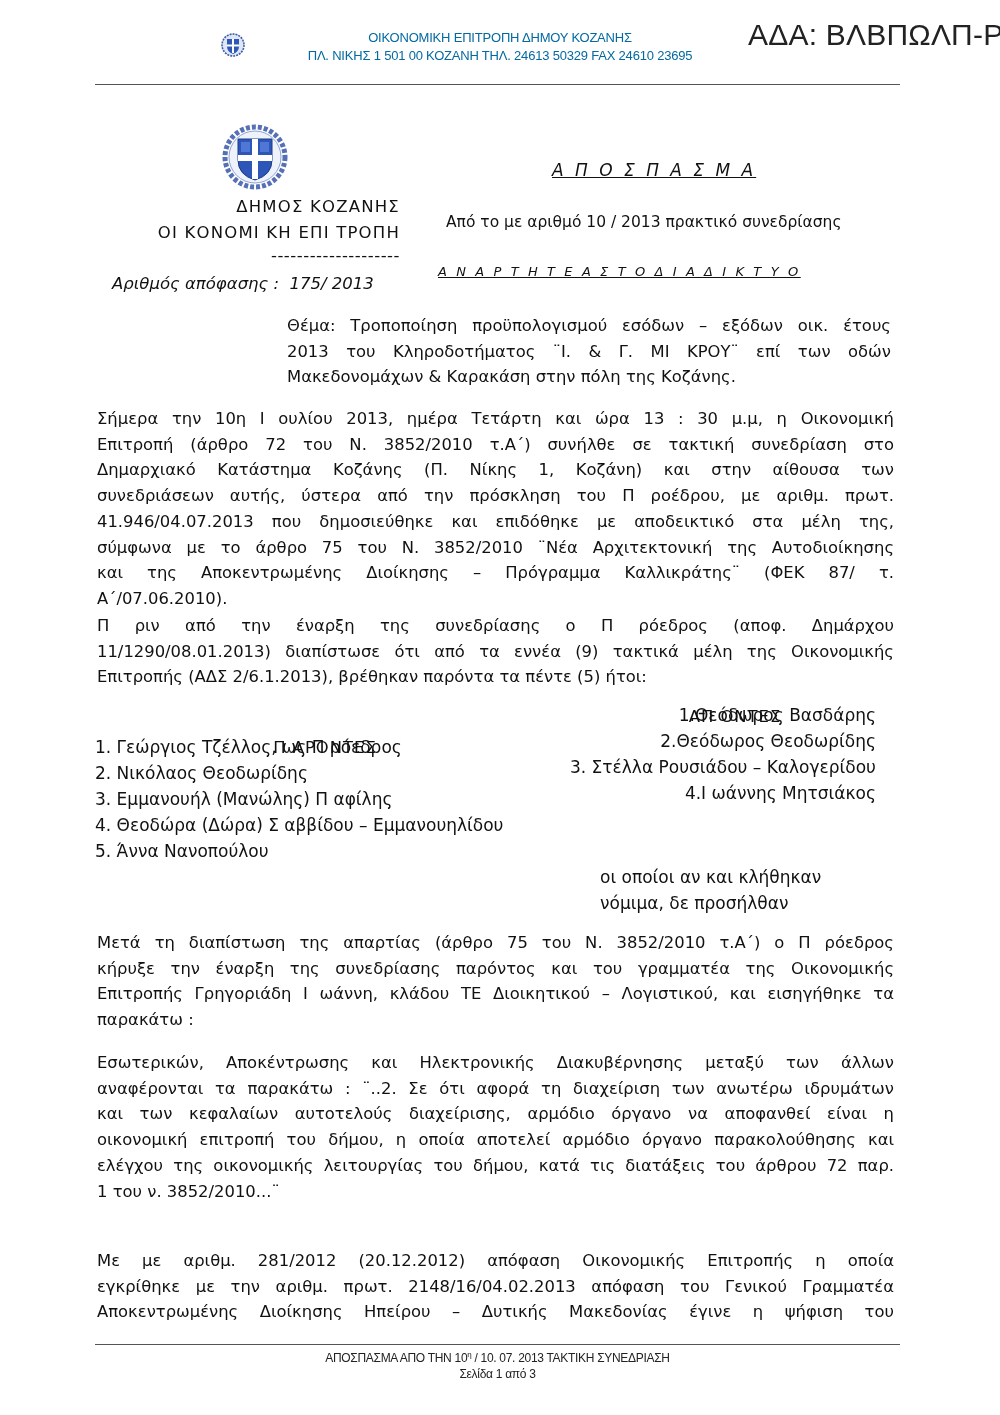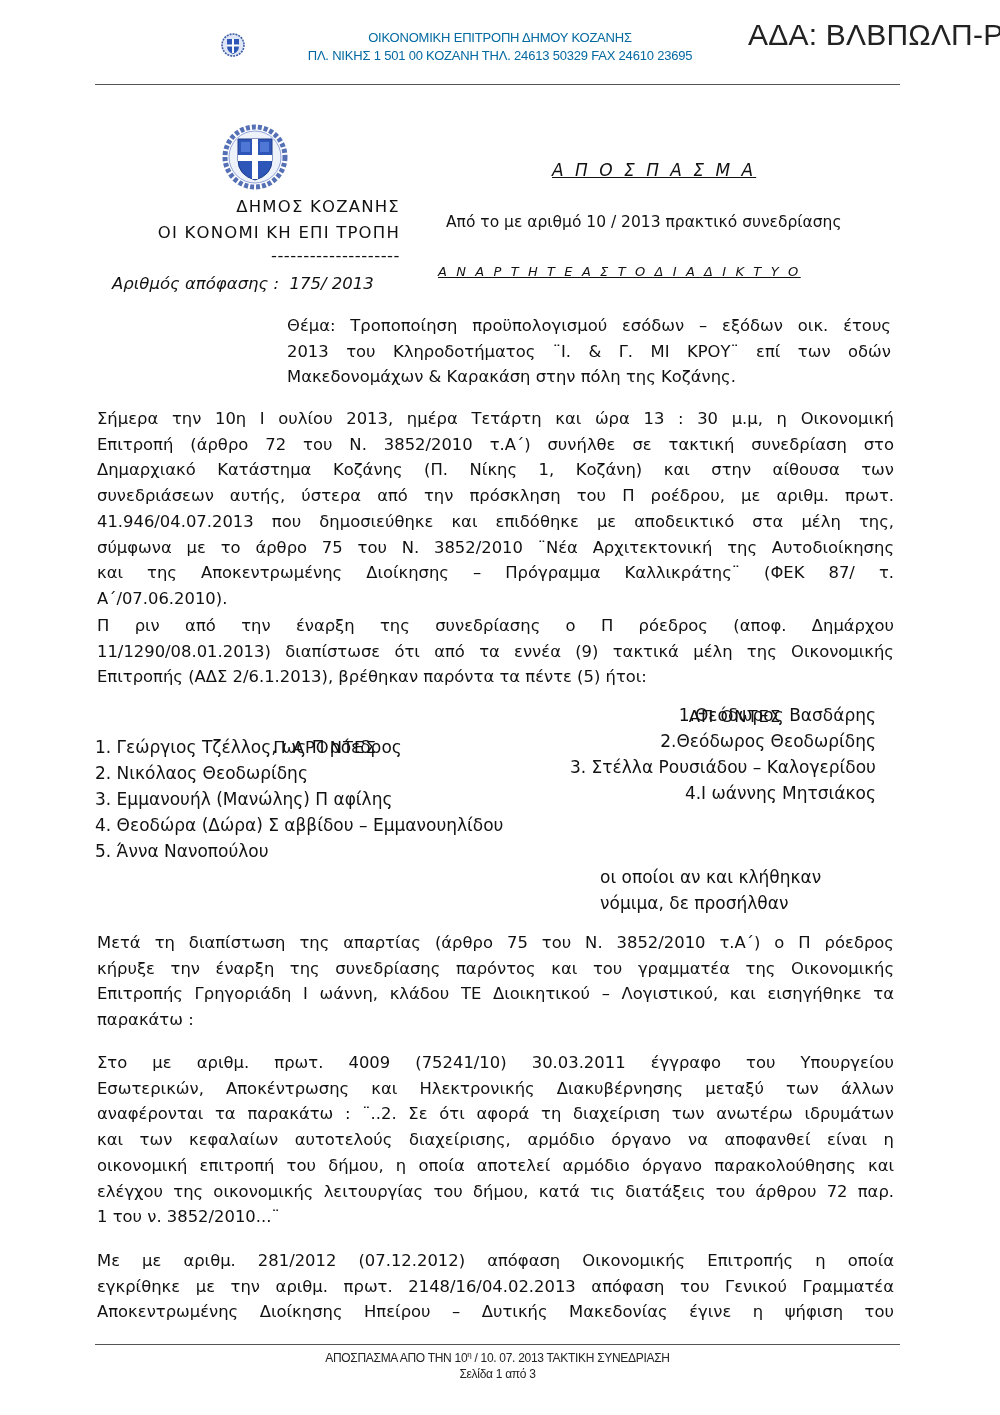--- a/index.html
+++ b/index.html
@@ -110,31 +110,30 @@
 </div>
 
 <div class="abs para" style="left:97px; width:797px; top:930px;">
   <span class="line-j"> Μετά τη διαπίστωση της απαρτίας (άρθρο 75 του Ν. 3852/2010 τ.Α΄) ο Π ρόεδρος</span>
   <span class="line-j">κήρυξε την έναρξη της συνεδρίασης παρόντος και του γραμματέα της Οικονομικής</span>
   <span class="line-j">Επιτροπής Γρηγοριάδη Ι ωάννη, κλάδου ΤΕ Διοικητικού – Λογιστικού, και εισηγήθηκε τα</span>
   <span class="line-l">παρακάτω :</span>
 </div>
 
 <div class="abs para" style="left:97px; width:797px; top:1050px;">
-  <span class="line-j">Στο με αριθμ. πρωτ. 4009 (75241/10) 30.03.2011 έγγραφο του Υπουργείου</span>
   <span class="line-j">Εσωτερικών, Αποκέντρωσης και Ηλεκτρονικής Διακυβέρνησης μεταξύ των άλλων</span>
   <span class="line-j">αναφέρονται τα παρακάτω : ¨..2. Σε ότι αφορά τη διαχείριση των ανωτέρω ιδρυμάτων</span>
   <span class="line-j">και των κεφαλαίων αυτοτελούς διαχείρισης, αρμόδιο όργανο να αποφανθεί είναι η</span>
   <span class="line-j">οικονομική επιτροπή του δήμου, η οποία αποτελεί αρμόδιο όργανο παρακολούθησης και</span>
   <span class="line-j">ελέγχου της οικονομικής λειτουργίας του δήμου, κατά τις διατάξεις του άρθρου 72 παρ.</span>
   <span class="line-l">1 του ν. 3852/2010...¨</span>
 </div>
 
 <div class="abs para" style="left:97px; width:797px; top:1248px;">
-  <span class="line-j"> Με με αριθμ. 281/2012 (07.12.2012) απόφαση Οικονομικής Επιτροπής η οποία</span>
+  <span class="line-j"> Με με αριθμ. 281/2012 (20.12.2012) απόφαση Οικονομικής Επιτροπής η οποία</span>
   <span class="line-j">εγκρίθηκε με την αριθμ. πρωτ. 2148/16/04.02.2013 απόφαση του Γενικού Γραμματέα</span>
   <span class="line-j">Αποκεντρωμένης Διοίκησης Ηπείρου – Δυτικής Μακεδονίας έγινε η ψήφιση του</span>
 </div>
 
 <div class="rule" style="left:95px; width:805px; top:1344px;"></div>
 <div class="abs footer-t" style="left:95px; width:805px; top:1350px;">
   <span>ΑΠΟΣΠΑΣΜΑ ΑΠΟ ΤΗΝ 10</span><sup>η</sup><span> / 10. 07. 2013  ΤΑΚΤΙΚΗ ΣΥΝΕΔΡΙΑΣΗ</span>
 </div>
 <div class="abs footer-t" style="left:95px; width:805px; top:1367px;">Σελίδα 1 από 3</div>
 

